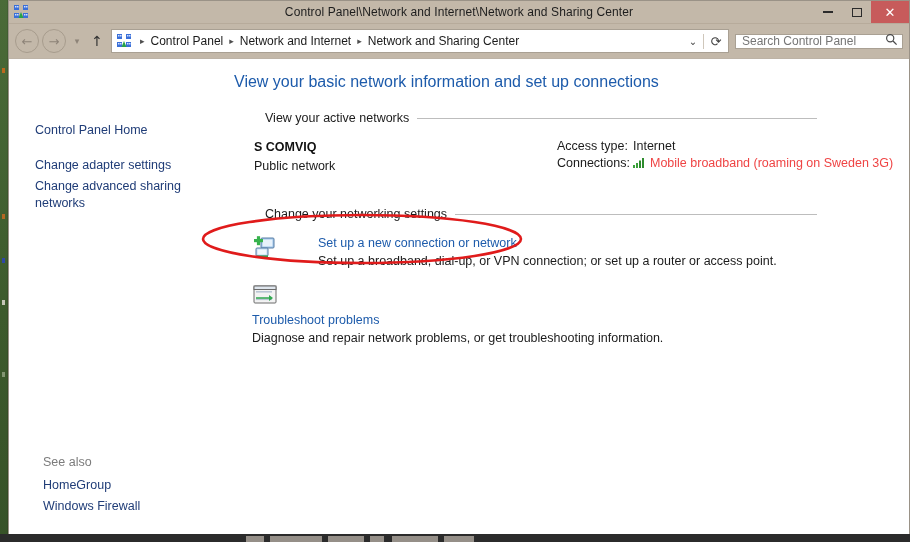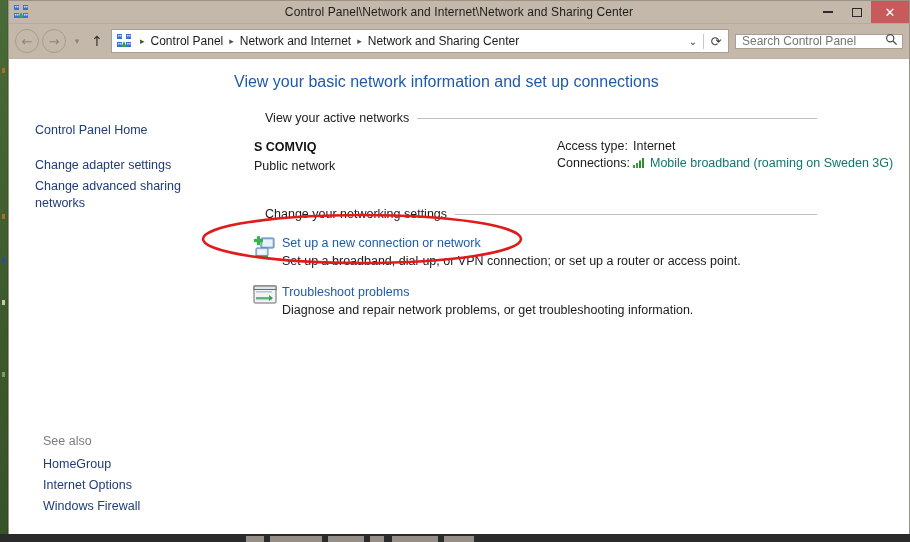--- a/index.html
+++ b/index.html
@@ -232,21 +232,21 @@
     align-items: flex-end;
   }
   .net-left { width: 280px; flex: 0 0 auto; }
   .net-name { font-size: 12.5px; font-weight: bold; color: #111; margin-bottom: 5px; }
   .net-type { font-size: 12.5px; color: #1b1b1b; }
   .net-divider { width: 1px; background: #c8c8c8; margin: 2px 22px 2px 0; flex: 0 0 auto; }
   .net-right { font-size: 12.5px; color: #1b1b1b; flex: 1; min-width: 0; }
   .kv { display: flex; margin-bottom: 3px; }
   .kv-key { width: 76px; flex: 0 0 auto; }
   .kv-val { flex: 1; }
-  .kv-val.link { color: #0f766e; }
+  .kv-val.link { color: #ef4444; }
   .signal-ico { display: inline-block; width: 14px; height: 11px; position: relative; margin-right: 3px; vertical-align: -1px;}
 
   
   .task {
     display: flex;
     padding-left: 26px;
     margin-bottom: 12px;
   }
   .task-ico { width: 30px; flex: 0 0 auto; position: relative; height: 28px; }
   .task-body { padding-top: 1px; }
@@ -370,21 +370,20 @@
     <div id="sidebar">
       <a class="side-link">Control Panel Home</a>
       <div class="side-gap"></div>
       <a class="side-link">Change adapter settings</a>
       <a class="side-link" style="max-width:165px;">Change advanced sharing networks</a>
     </div>
 
     <div id="see-also-wrap">
       <div class="see-also-title">See also</div>
       <a class="side-link">HomeGroup</a>
-      <a class="side-link">Internet Options</a>
       <a class="side-link">Windows Firewall</a>
     </div>
 
     <div id="main">
       <h1>View your basic network information and set up connections</h1>
 
       <div class="section-head">
         <span>View your active networks</span>
         <span class="rule"></span>
       </div>
@@ -414,39 +413,39 @@
             </div>
           </div>
         </div>
       </div>
 
       <div class="section-head" style="margin-top:34px;margin-bottom:10px;">
         <span>Change your networking settings</span>
         <span class="rule"></span>
       </div>
 
-      <div class="task" style="margin-top:14px;">
+      <div class="task" style="margin-top:14px;gap:36px;">
         <div class="task-ico">
           <svg width="26" height="26" viewBox="0 0 26 26">
             <rect x="9" y="3" width="13" height="10" rx="1" fill="#9fc5e8" stroke="#5a7fa6" stroke-width="1"></rect>
             <rect x="10.5" y="4.5" width="10" height="7" fill="#e8f2fb"></rect>
             <rect x="4" y="13" width="12" height="8" rx="1" fill="#c3dcf2" stroke="#5a7fa6" stroke-width="1"></rect>
             <rect x="5.5" y="14.5" width="9" height="5" fill="#f1f8fd"></rect>
             <rect x="5" y="20.5" width="11" height="2.5" fill="#2fa84f"></rect>
             <rect x="2" y="4" width="9" height="3.2" fill="#37b24d"></rect>
             <rect x="4.9" y="1.2" width="3.2" height="9" fill="#37b24d"></rect>
           </svg>
         </div>
         <div class="task-body">
           <div class="task-title">Set up a new connection or network</div>
           <div class="task-desc">Set up a broadband, dial-up, or VPN connection; or set up a router or access point.</div>
         </div>
       </div>
 
-      <div class="task" style="margin-top:16px;">
+      <div class="task" style="margin-top:16px;flex-direction:column;">
         <div class="task-ico">
           <svg width="26" height="24" viewBox="0 0 26 24">
             <rect x="2" y="2" width="22" height="17" rx="1" fill="#f3f3f3" stroke="#6b6b6b" stroke-width="1"></rect>
             <rect x="2" y="2" width="22" height="3.5" fill="#dfe6ee" stroke="#6b6b6b" stroke-width="1"></rect>
             <rect x="4" y="7" width="16" height="1.6" fill="#b9c6d4"></rect>
             <rect x="4" y="14.5" width="16" height="1.6" fill="#b9c6d4"></rect>
             <polygon points="4,13.2 17,13.2 17,11 21,14 17,17 17,14.8 4,14.8" fill="#2fa84f"></polygon>
           </svg>
         </div>
         <div class="task-body">

